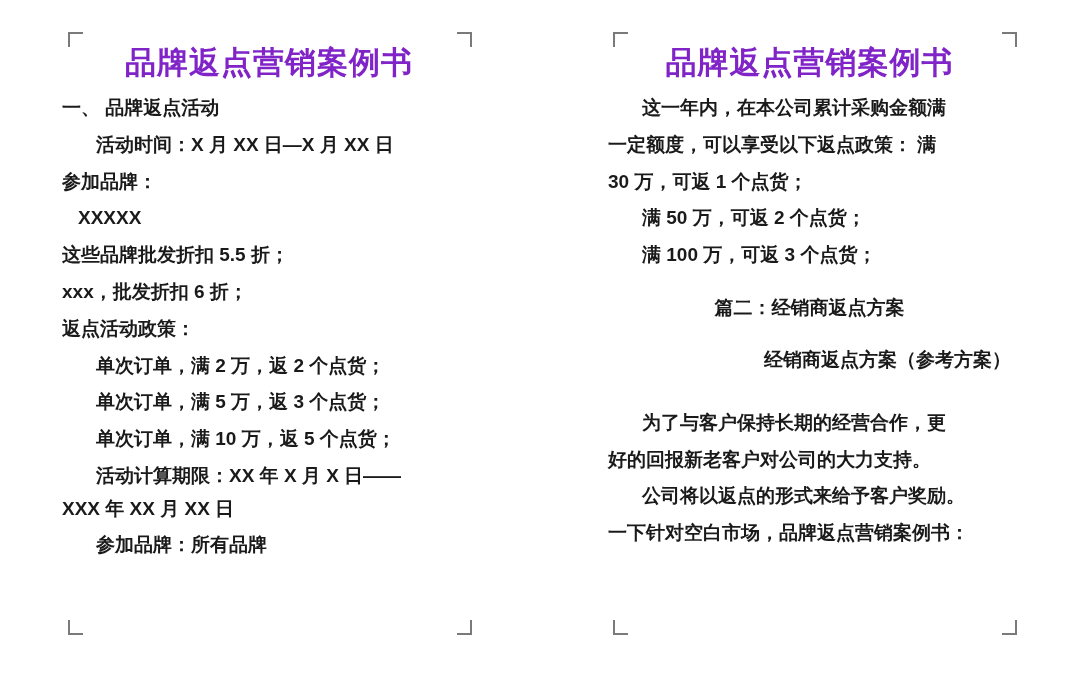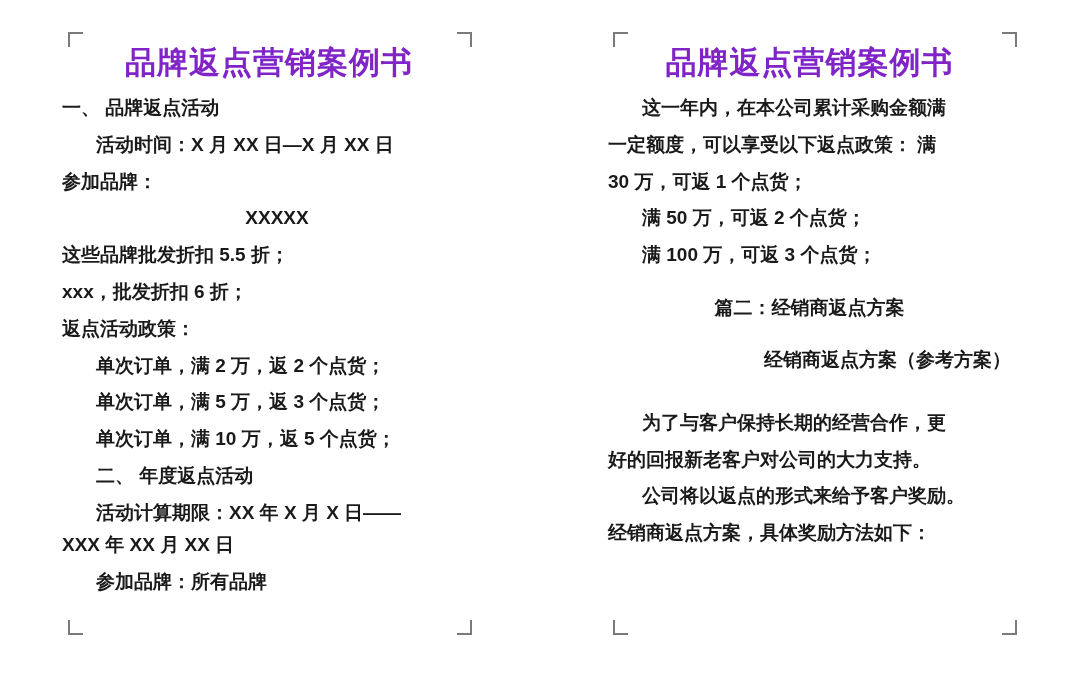--- a/index.html
+++ b/index.html
@@ -79,21 +79,21 @@
   p.line {
     margin: 0 0 6px 0;
     font-size: 19px;
     line-height: 1.62;
     color: #1a1a1a;
     white-space: nowrap;
     font-weight: bold;
   }
   p.tight { margin-bottom: 2px; }
   .indent1 { text-indent: 34px; }
-  .indent-half { text-indent: 16px; text-align: center; }
+  .indent-half { text-indent: 16px; }
   .red { color: #c00000; font-weight: bold; }
   .red-plain { color: #e8453c; }
   .center { text-align: right; white-space: nowrap; }
   .spacer-md { height: 18px; }
   .spacer-lg { height: 26px; }
 
   .sec-head {
     font-size: 19px;
     font-weight: bold;
     color: #1a1a1a;
@@ -118,21 +118,20 @@
     <p class="line">一、 品牌返点活动</p>
     <p class="line indent1">活动时间：X 月 XX 日—X 月 XX 日</p>
     <p class="line red">参加品牌：</p>
     <p class="line indent-half">XXXXX</p>
     <p class="line">这些品牌批发折扣 5.5 折；</p>
     <p class="line">xxx，批发折扣 6 折；</p>
     <p class="line">返点活动政策：</p>
     <p class="line indent1 red">单次订单，满 2 万，返 2 个点货；</p>
     <p class="line indent1 red">单次订单，满 5 万，返 3 个点货；</p>
     <p class="line indent1 red">单次订单，满 10 万，返 5 个点货；</p>
-    <p class="line indent1">二、 年度返点活动</p>
     <p class="line indent1 tight">活动计算期限：XX 年 X 月 X 日——</p>
     <p class="line">XXX 年 XX 月 XX 日</p>
     <p class="line indent1">参加品牌：所有品牌</p>
   </div>
 
   <div class="gutter"></div>
 
   <div class="page page-right">
     <span class="crop tl"></span>
     <span class="crop tr"></span>
@@ -150,16 +149,16 @@
     <div class="spacer-md"></div>
     <div class="sec-head">篇二：经销商返点方案</div>
 
     <div class="spacer-md"></div>
     <p class="line center red-plain">经销商返点方案（参考方案）</p>
 
     <div class="spacer-lg"></div>
     <p class="line indent1">为了与客户保持长期的经营合作，更</p>
     <p class="line">好的回报新老客户对公司的大力支持。</p>
     <p class="line indent1">公司将以返点的形式来给予客户奖励。</p>
-    <p class="line">经销商返点方案，具体奖励方法如下：</p>
+    <p class="line">一下针对空白市场，品牌返点营销案例书：</p>
   </div>
 
 </div>
 
 </body></html>

